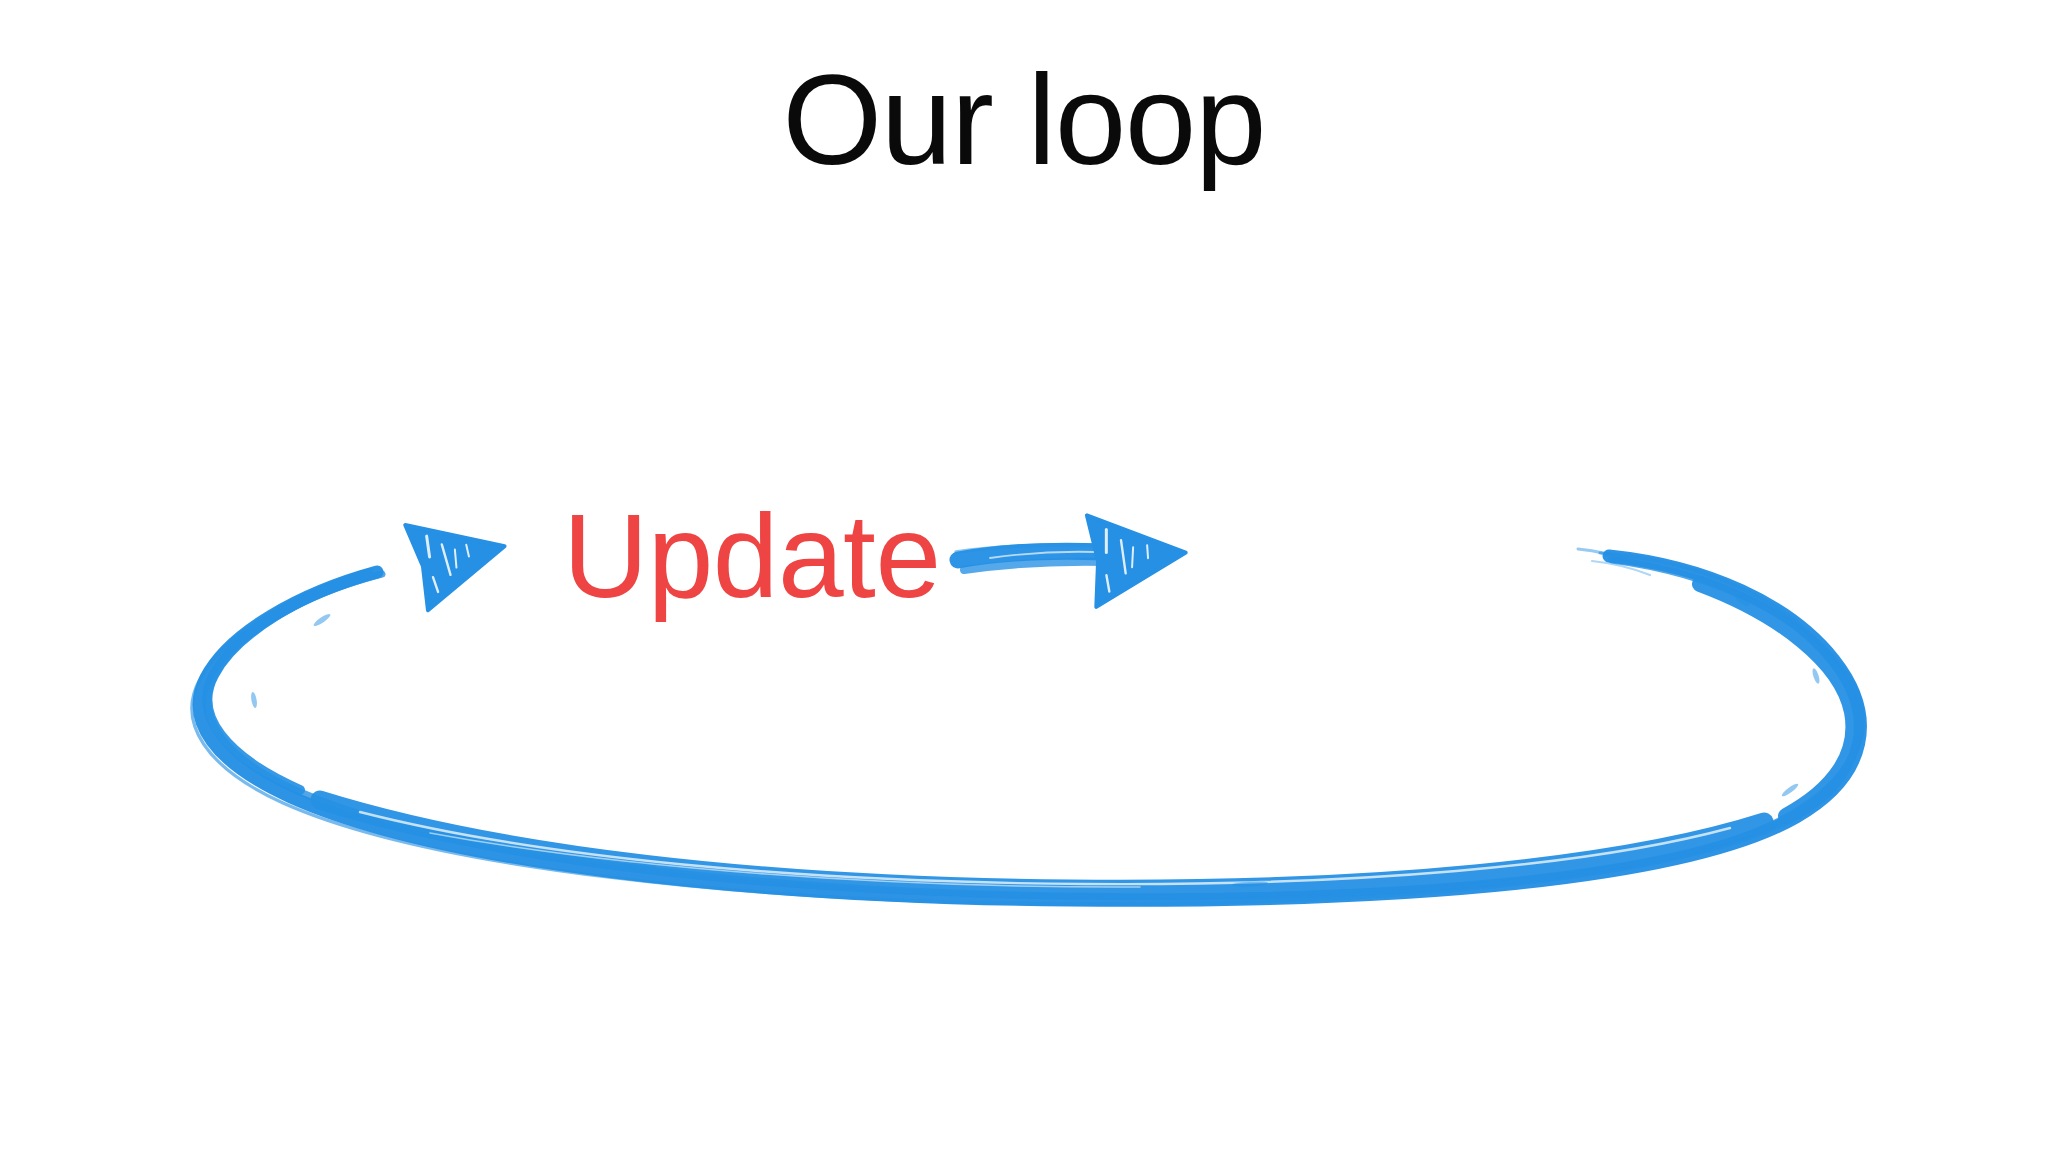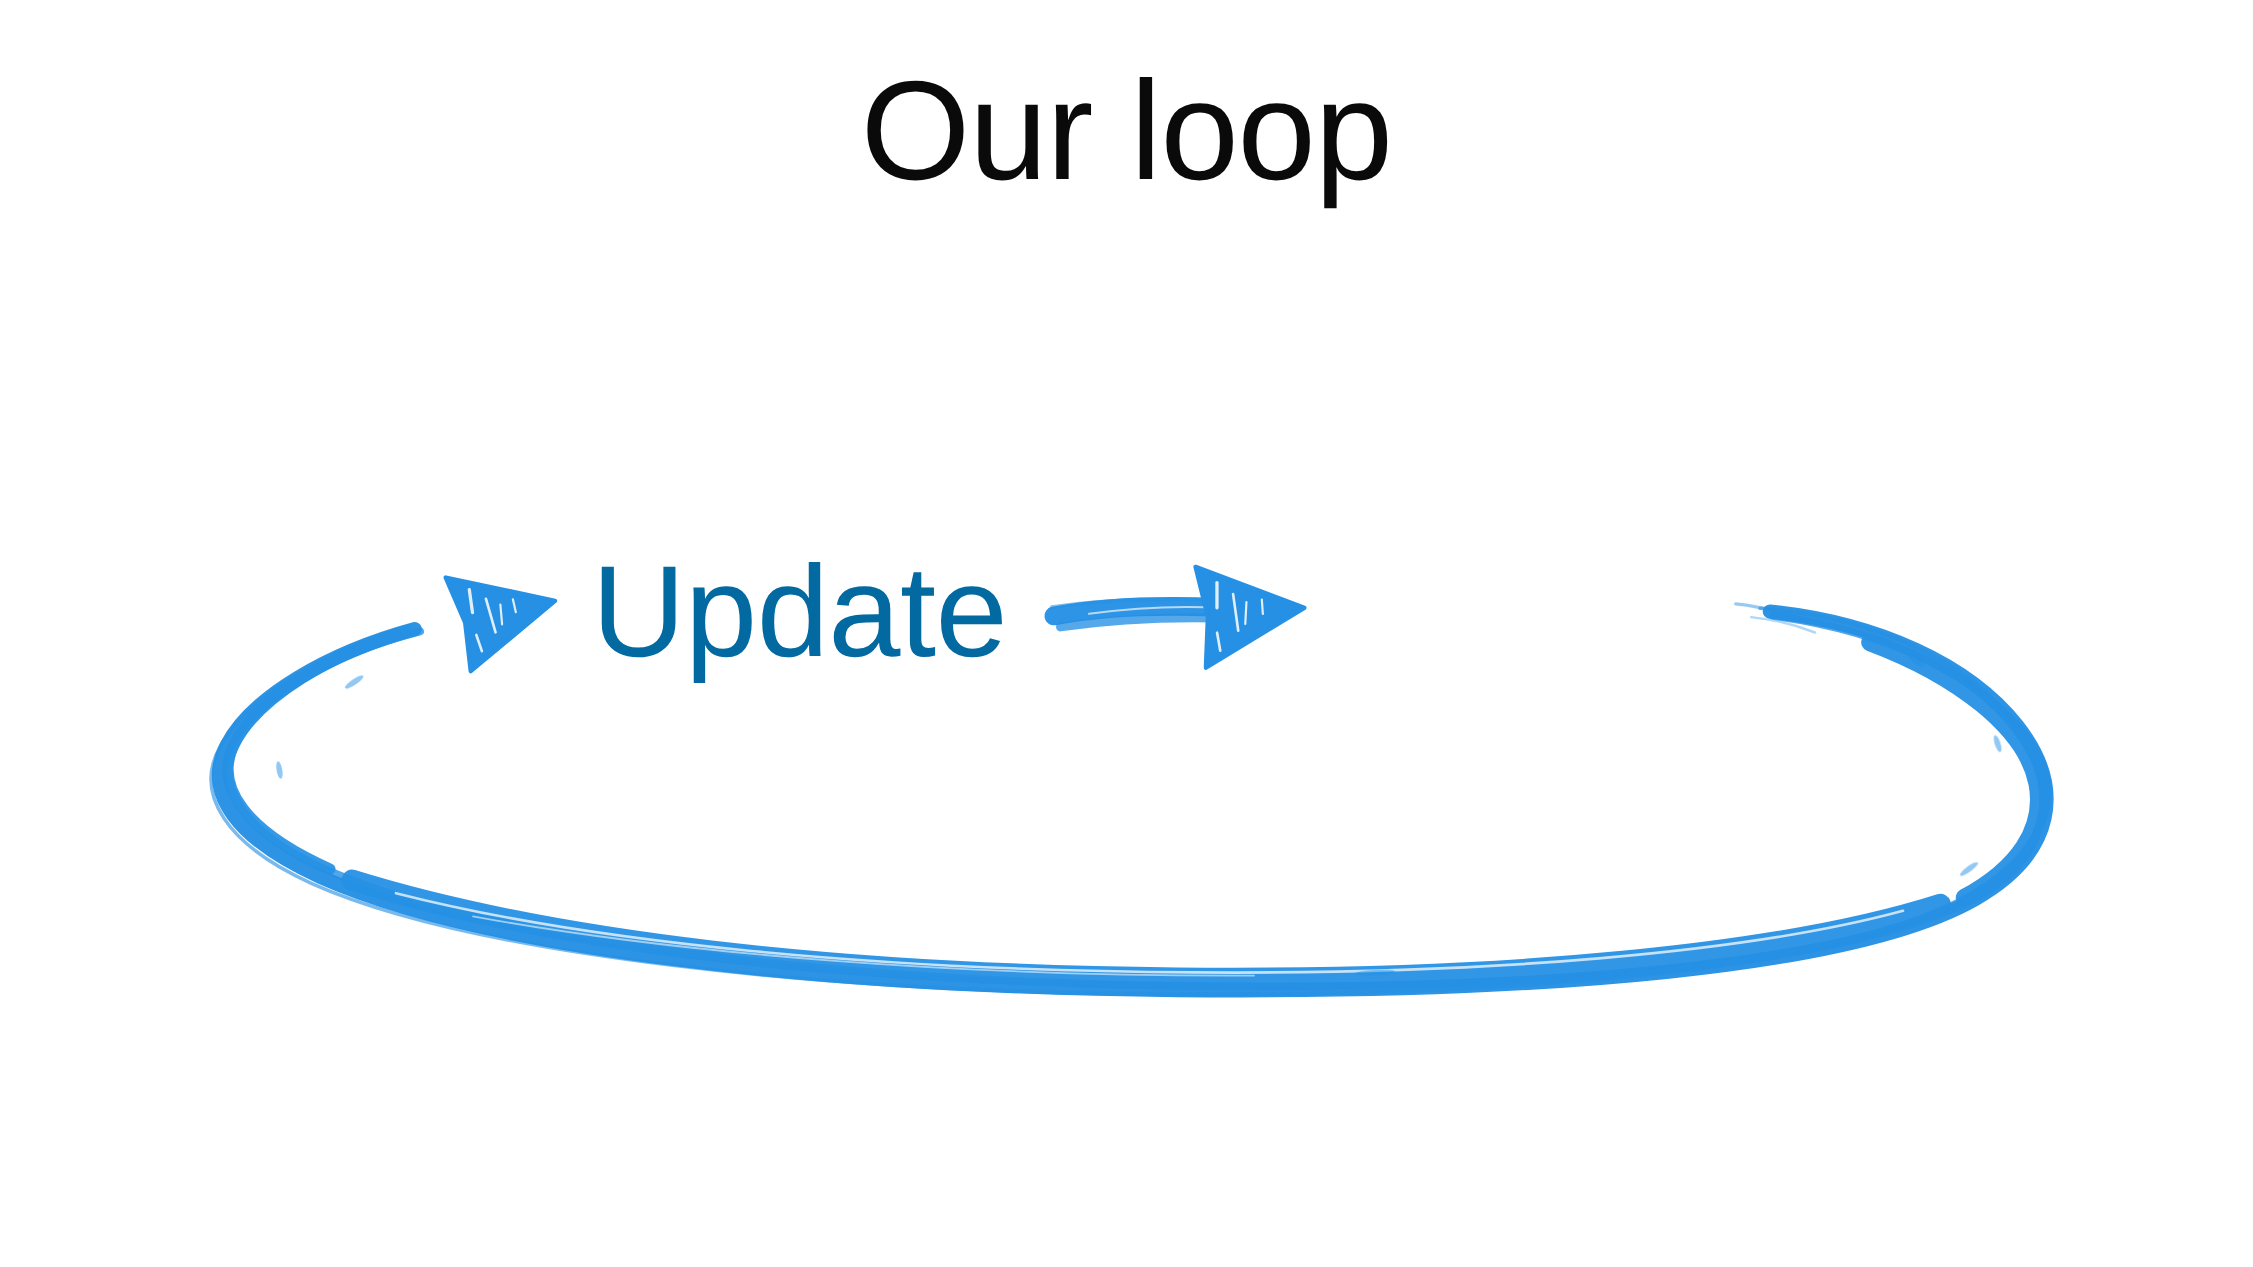--- a/index.html
+++ b/index.html
@@ -59,23 +59,24 @@
     pointer-events: none;
   }
 
   
   .node-label {
     position: absolute;
     font-family: "Liberation Sans", sans-serif;
     font-size: 118px;
     font-weight: 300;
     letter-spacing: -0.5px;
-    color: #0369a1;
+    color: #ef4444;
     line-height: 1.0;
     white-space: pre;
+    margin-left: 25px;
   }
   #node-update {
     left: 538px;
     top: 497px;
   }
   #node-render {
     left: 1216px;
     top: 497px;
   }
 </style>

